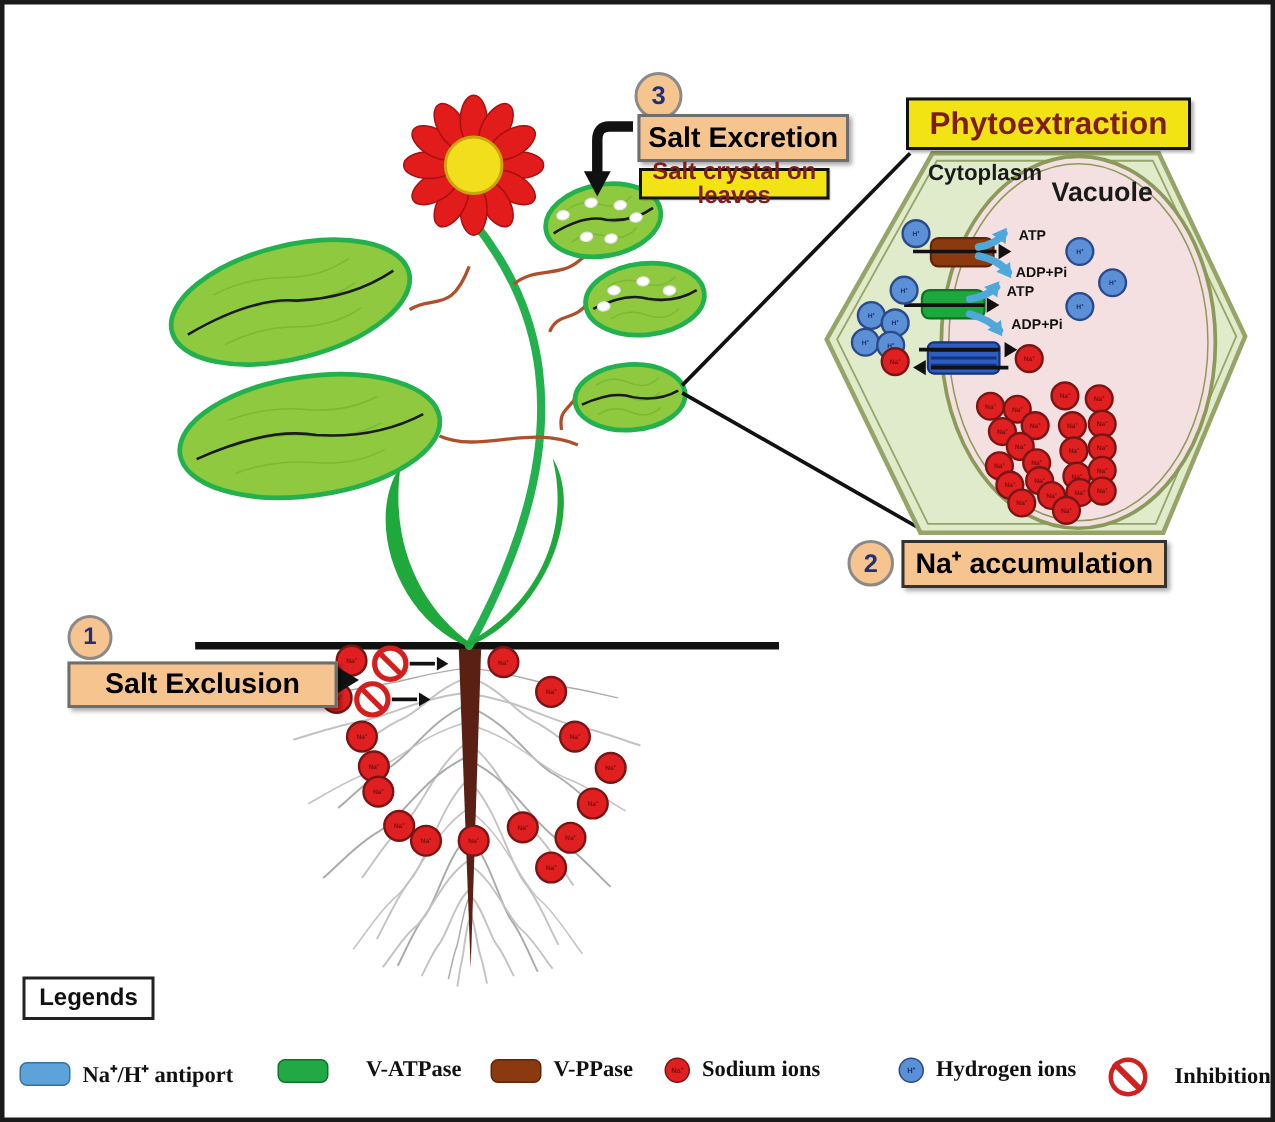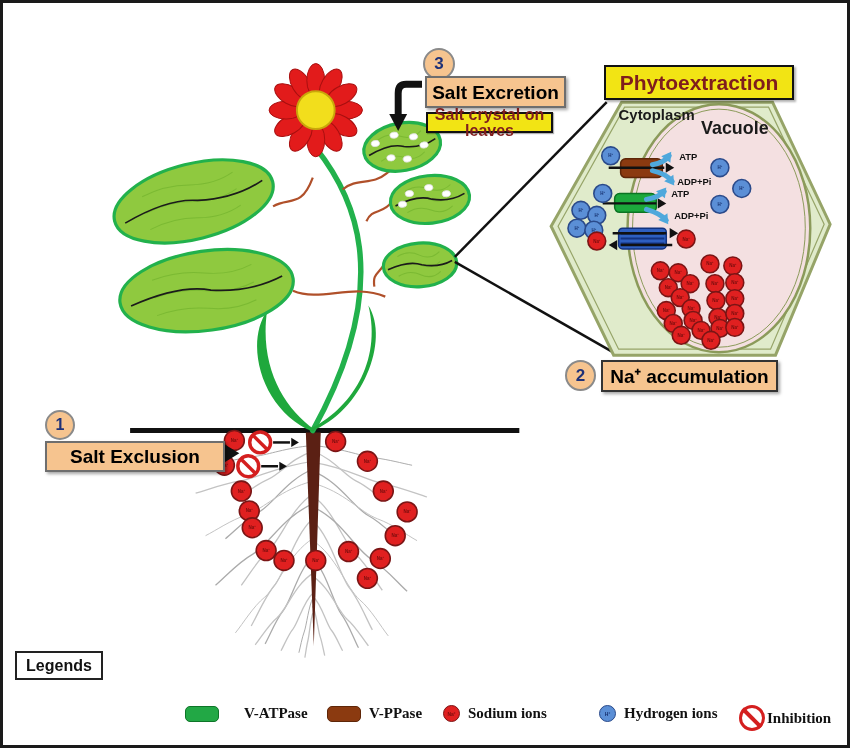--- a/index.html
+++ b/index.html
@@ -453,34 +453,38 @@
 
   <div class="step-circle" id="circle2">2</div>
   <div class="box peach" id="accum-box">Na⁺ accumulation</div>
 
   <div class="step-circle" id="circle1">1</div>
   <div class="box peach" id="exclusion-box">Salt Exclusion</div>
 
   <div class="box" id="legends-box">Legends</div>
 
   <div id="legend-row">
+    <div class="litem" style="left:10px;">
+      <span class="swatch sw-antiport"></span>
+      <span>Na⁺/H⁺ antiport</span>
+    </div>
     <div class="litem" style="left:182px;gap:25px;">
       <span class="swatch sw-atpase"></span>
       <span>V-ATPase</span>
     </div>
     <div class="litem" style="left:324px;">
       <span class="swatch sw-ppase"></span>
       <span>V-PPase</span>
     </div>
     <div class="litem" style="left:440px;justify-content:flex-end;">
       <span class="ion-swatch ion-na">Na⁺</span>
       <span>Sodium ions</span>
     </div>
     <div class="litem" style="left:596px;">
       <span class="ion-swatch ion-h">H⁺</span>
       <span>Hydrogen ions</span>
     </div>
-    <div class="litem" style="left:736px;gap:2px;">
+    <div class="litem" style="left:736px;gap:18px;">
       <span class="inhibit"></span>
       <span>Inhibition</span>
     </div>
   </div>
 </div>
 
 </body></html>

